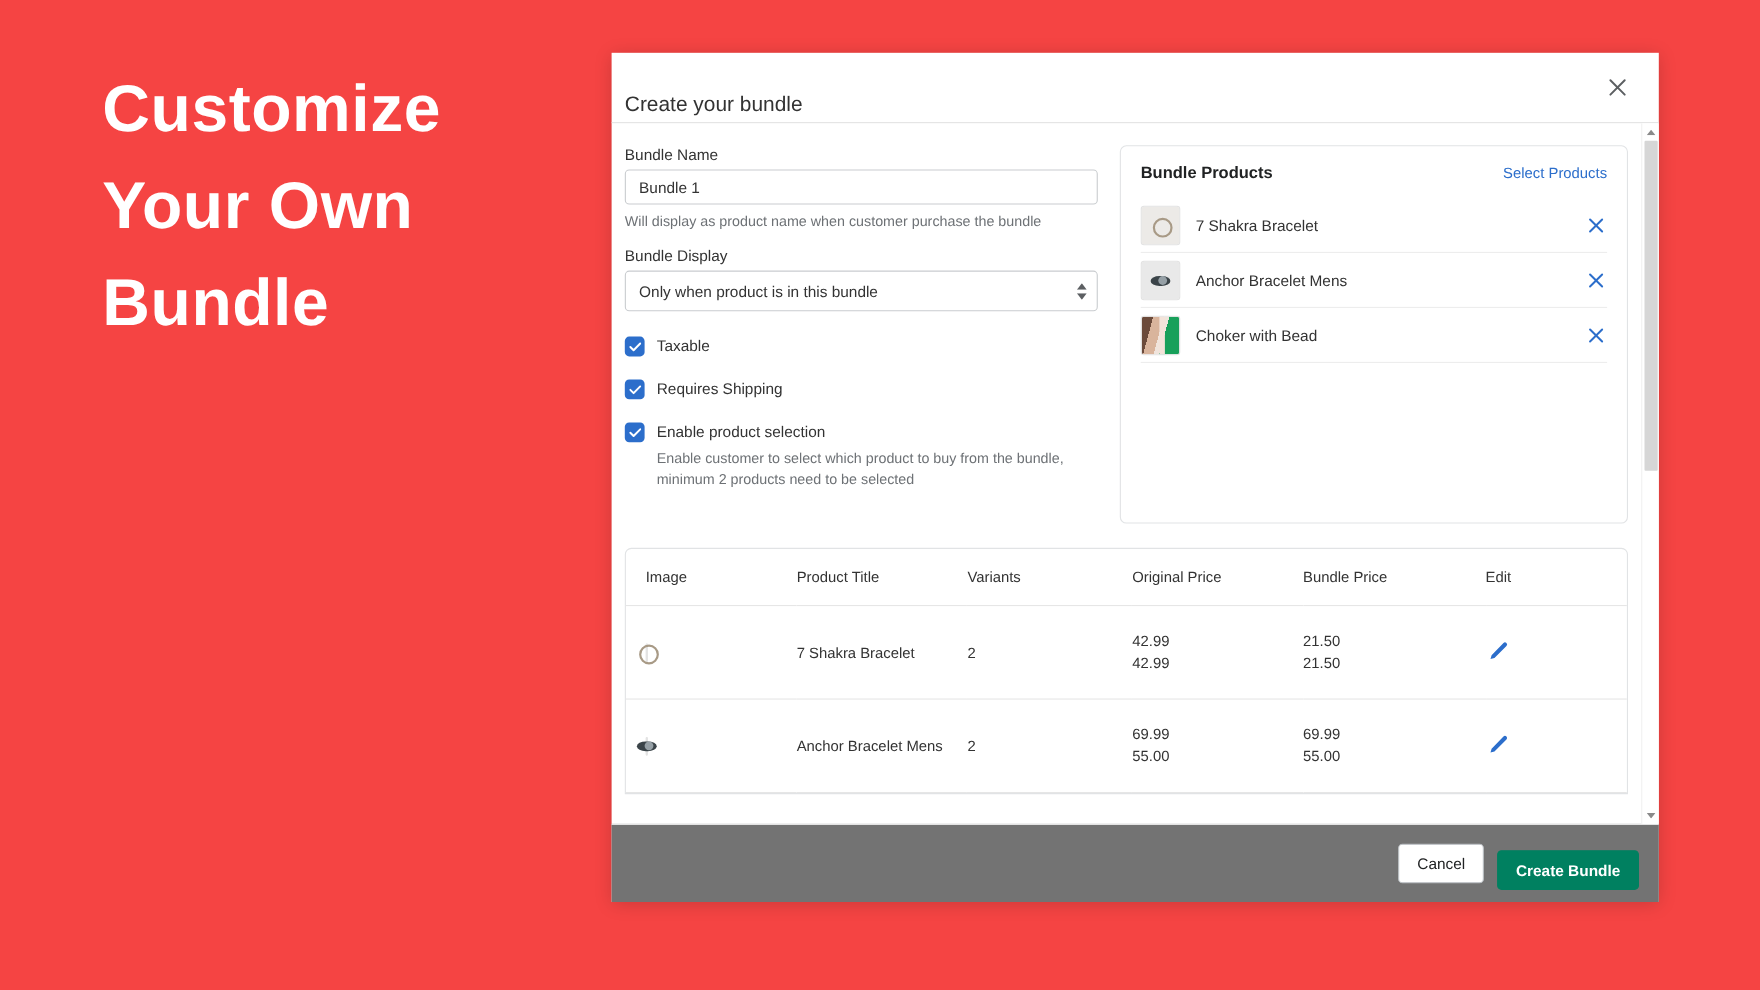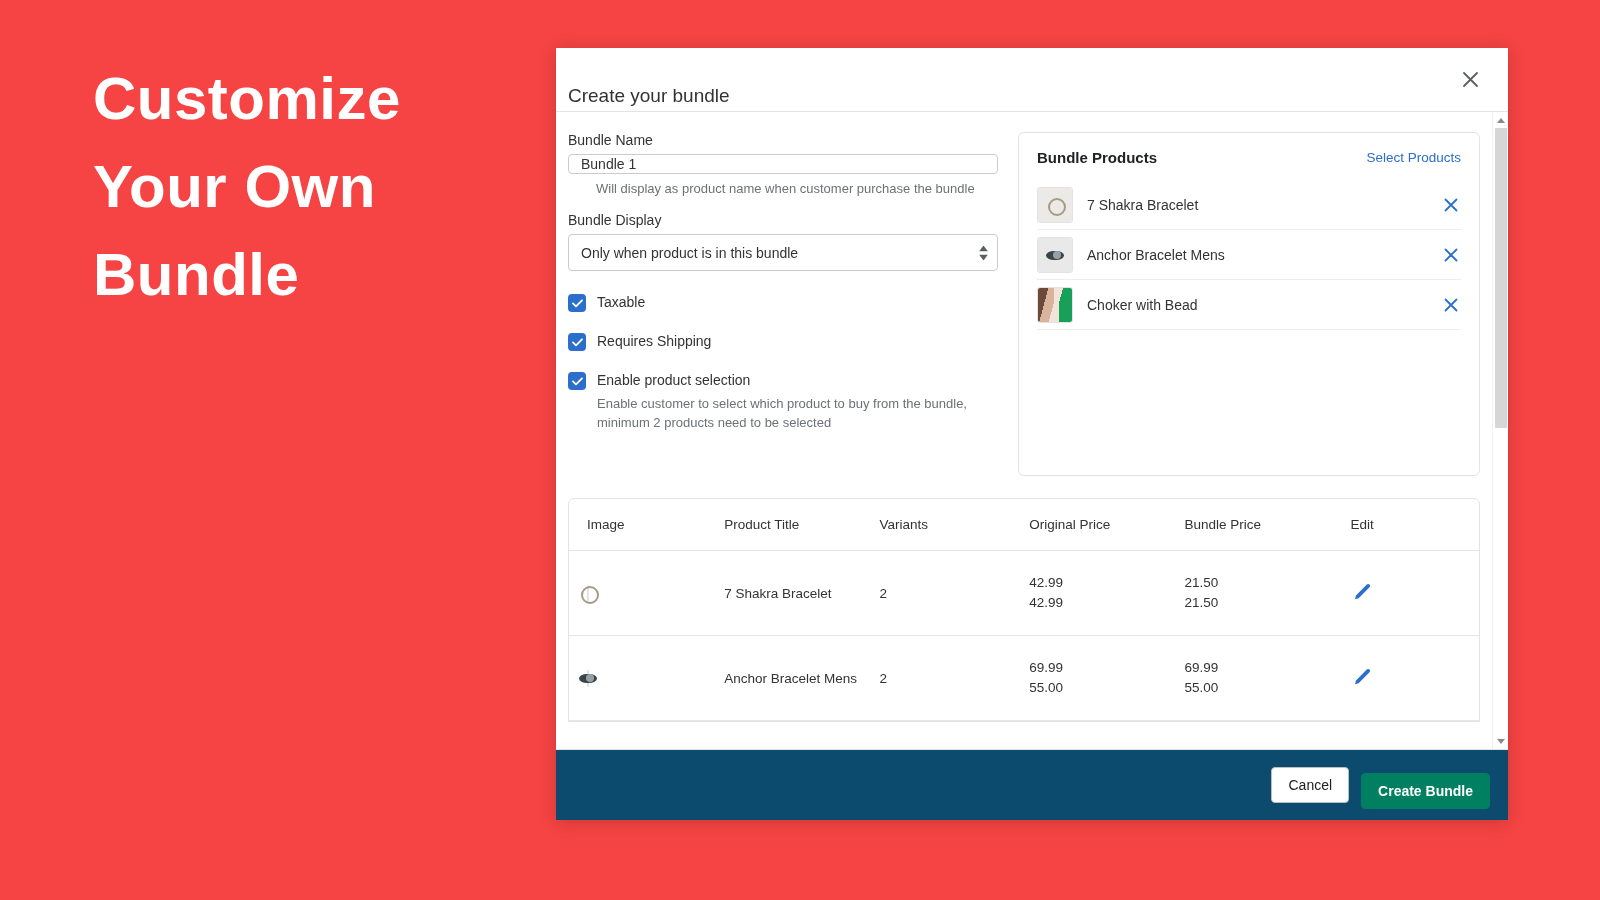--- a/index.html
+++ b/index.html
@@ -107,35 +107,34 @@
   .col-right { flex: 1 1 auto; }
 
   .field-label {
     font-size: 14px;
     color: #333;
     margin-bottom: 6px;
     display: block;
   }
   .text-input {
     width: 100%;
-    height: 20px;
+    height: 32px;
     border: 1px solid #c9cccf;
     border-radius: 4px;
     padding: 0 12px;
     font-size: 14px;
     color: #333;
     background: #fff;
     font-family: "Liberation Sans", sans-serif;
     outline: none;
   }
   .help-text {
     font-size: 13px;
     color: #6d7175;
     margin-top: 7px;
-    margin-left: 28px;
   }
   .select-wrap { position: relative; }
   .select-input {
     width: 100%;
     height: 37px;
     border: 1px solid #c9cccf;
     border-radius: 4px;
     padding: 0 32px 0 12px;
     font-size: 14px;
     color: #333;
@@ -302,21 +301,21 @@
   
   .modal-footer {
     flex: 0 0 71px;
     height: 71px;
     border-top: 1px solid #e3e3e3;
     display: flex;
     align-items: center;
     justify-content: flex-end;
     gap: 12px;
     padding: 0 18px 0 0;
-    background: #0c4a6e;
+    background: #737373;
   }
   .btn {
     height: 36px;
     border-radius: 4px;
     font-size: 14px;
     padding: 0 16px;
     cursor: pointer;
     display: flex; align-items: center; justify-content: center;
     font-family: "Liberation Sans", sans-serif;
   }

